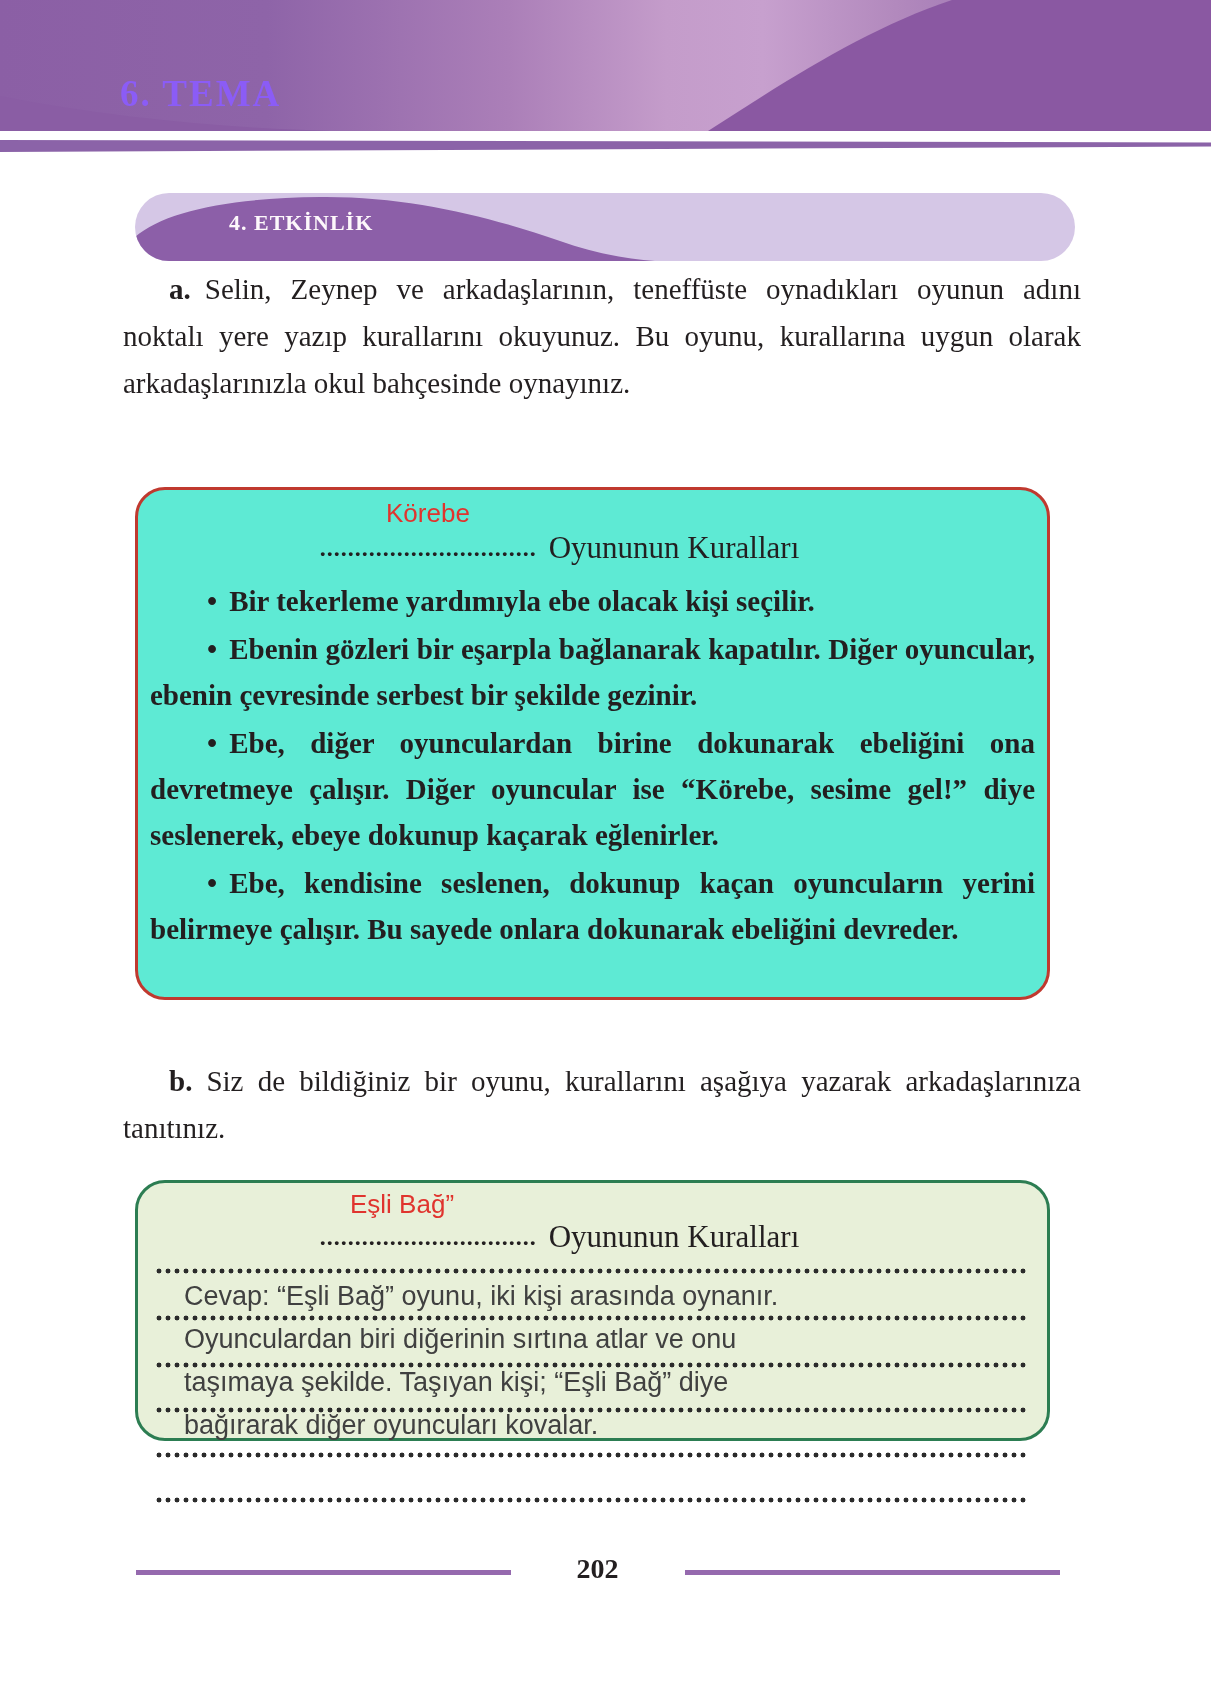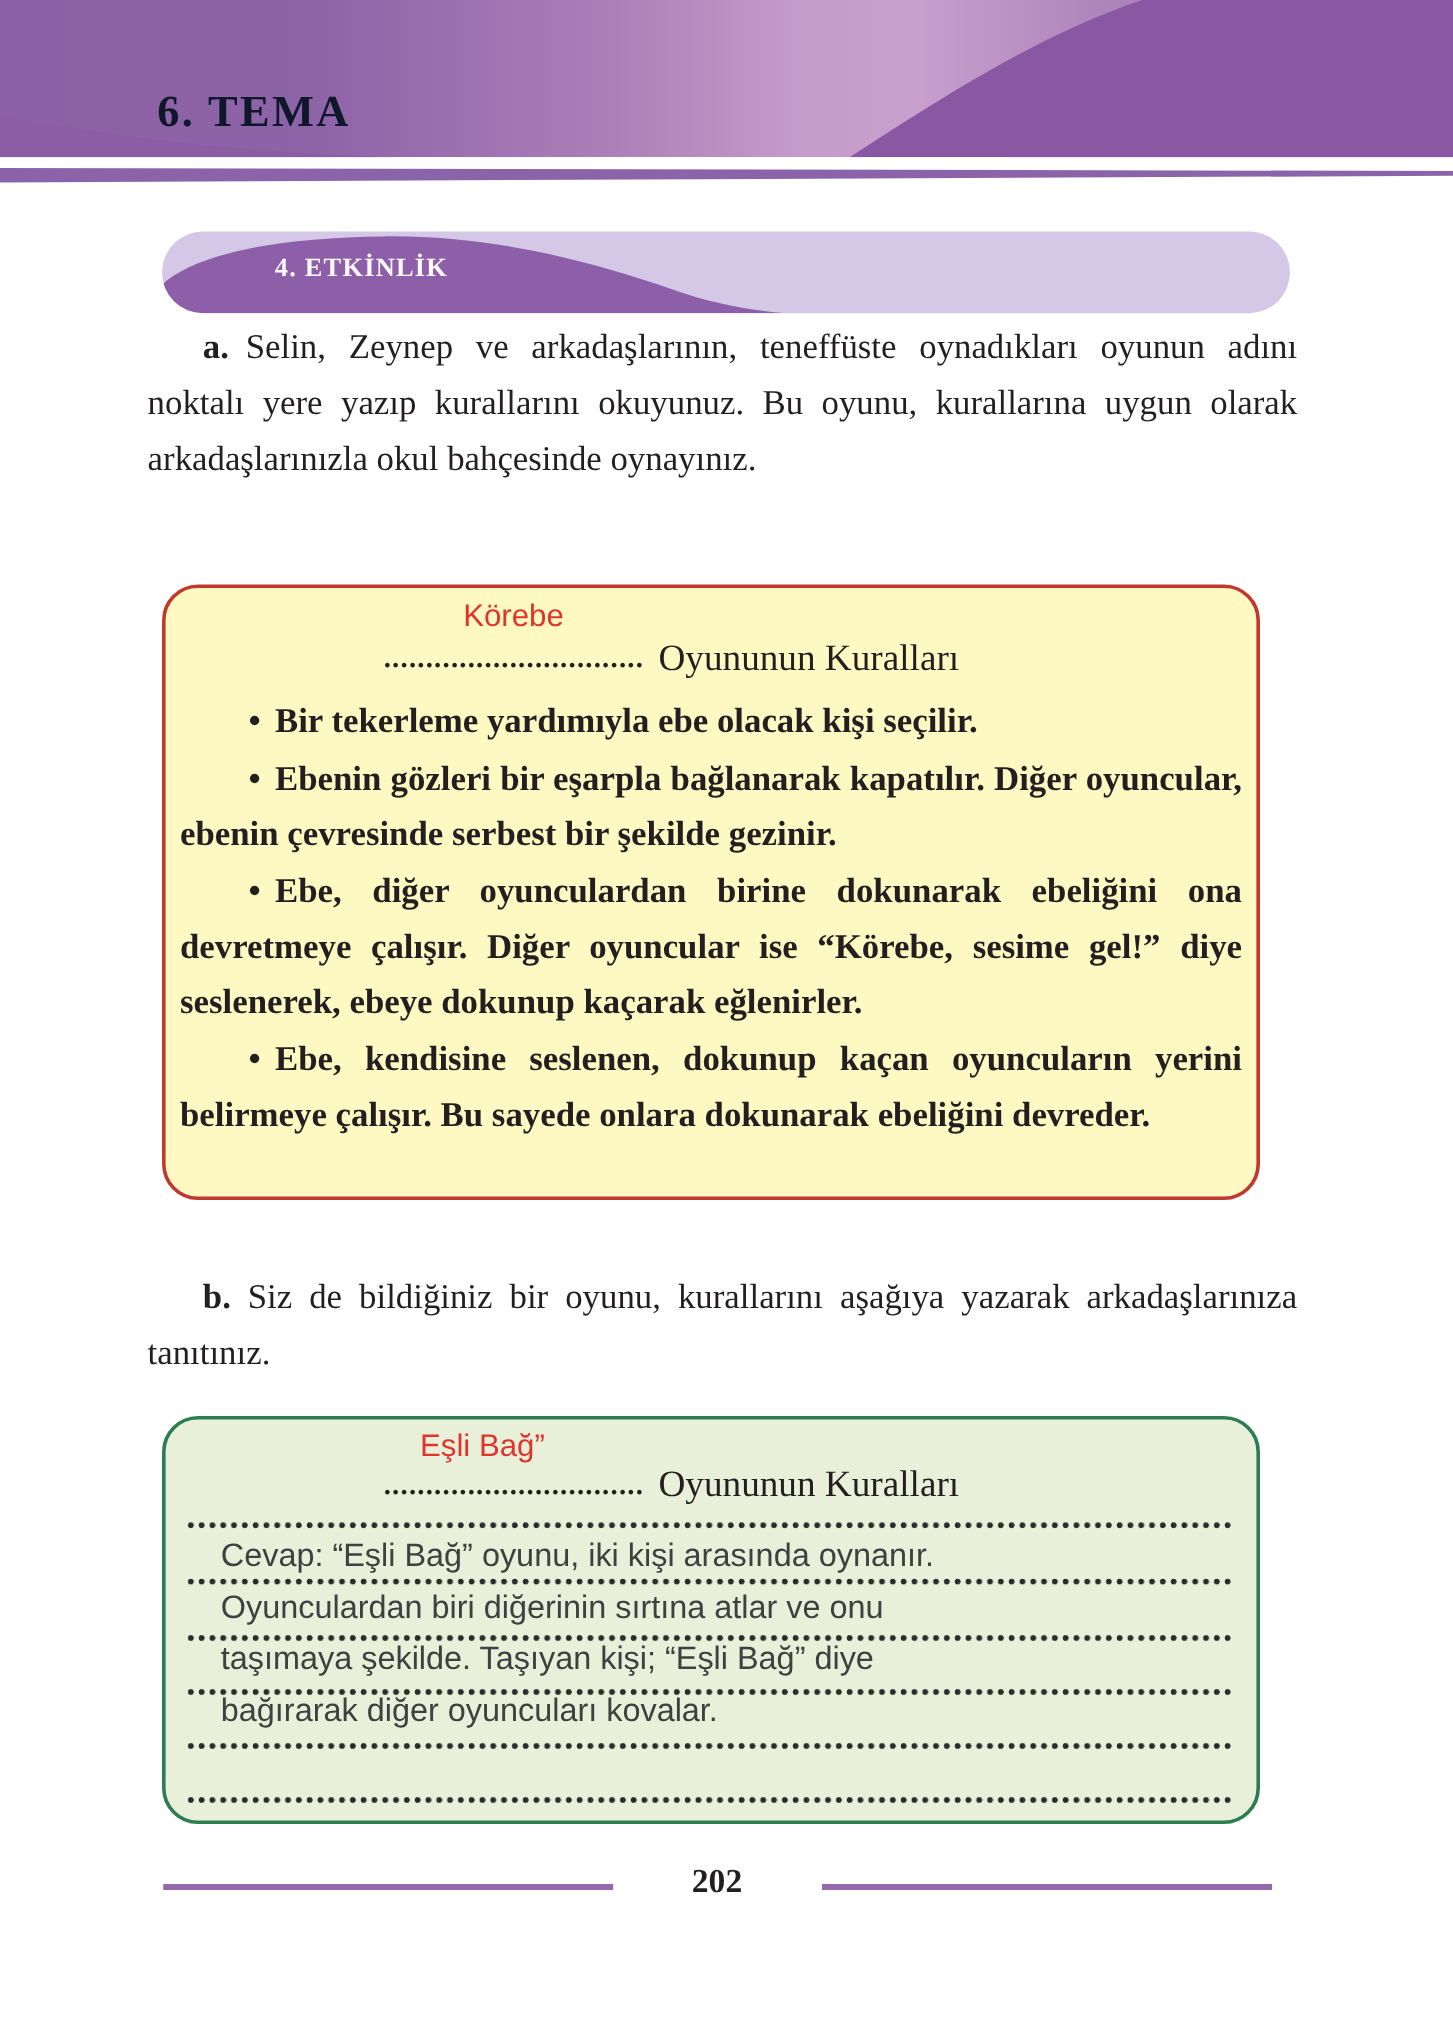--- a/index.html
+++ b/index.html
@@ -2,21 +2,21 @@
 <html lang="tr"><head>
 <meta charset="utf-8">
 <style>
   * { margin:0; padding:0; box-sizing:border-box; }
   body { background:#ffffff; font-family:"Liberation Serif","DejaVu Serif",serif; }
   .page { position:relative; width:1211px; height:1684px; background:#ffffff; overflow:hidden; color:#231f20; }
 
   
   .header-band { position:absolute; left:0; top:0; width:1211px; height:131px; }
   .header-band svg { display:block; width:100%; height:100%; }
-  .theme-title { position:absolute; left:131px; top:72px; color:#0f172a; font-size:37px; font-weight:bold; letter-spacing:2px; }
+  .theme-title { position:absolute; left:120px; top:72px; color:#8b5cf6; font-size:37px; font-weight:bold; letter-spacing:2px; }
   .header-divider { position:absolute; left:0; top:139px; width:1211px; height:14px; }
   .header-divider svg { display:block; width:100%; height:100%; }
 
   
   .activity-banner { position:absolute; left:135px; top:193px; width:940px; height:68px;
     background:#d5c7e6; border-radius:34px; overflow:hidden; }
   .activity-banner svg { position:absolute; left:0; top:0; width:560px; height:68px; }
   .activity-title { position:absolute; left:94px; top:17px; color:#fdf8fb; font-size:22px; font-weight:bold; letter-spacing:1px; }
 
   
@@ -28,29 +28,29 @@
 
   
   .rule-box { position:absolute; left:135px; width:915px; border-radius:30px; }
   .hand-answer { position:absolute; font-family:"Liberation Sans","DejaVu Sans",sans-serif;
     color:#e0342e; font-size:26px; white-space:nowrap; }
   .title-row { display:flex; justify-content:center; align-items:baseline; padding-right:66px; }
   .title-dots { font-weight:bold; font-size:24px; letter-spacing:1px; margin-right:12px; position:relative; top:-2px; }
   .box-title { font-weight:normal; font-size:31px; white-space:nowrap; }
 
   
-  .korebe-box { top:487px; height:513px; background:#fef9c3; border:3px solid #c0392f; }
+  .korebe-box { top:487px; height:513px; background:#5eead4; border:3px solid #c0392f; }
   .korebe-box .hand-answer { left:248px; top:8px; }
   .korebe-box .title-row { margin-top:40px; }
   .rules { margin-top:12px; padding:0 12px; }
   .rule { font-size:29px; line-height:46px; text-align:justify; text-indent:57px; margin-bottom:2px;font-weight:bold; }
   .rule .bullet { margin-right:12px; }
 
   
-  .game-box { top:1180px; height:340px; background:#e8f0d9; border:3px solid #2c7d52; }
+  .game-box { top:1180px; height:261px; background:#e8f0d9; border:3px solid #2c7d52; }
   .game-box .hand-answer { left:212px; top:6px; }
   .game-box .title-row { margin-top:36px; }
   .write-line { position:absolute; left:18px; right:18px; height:6px;
     background-image:radial-gradient(circle at 3px 3px, #2b2b2b 2.2px, transparent 2.7px);
     background-size:9px 6px; background-repeat:repeat-x; }
   .wl-0{top:85px;} .wl-1{top:132px;} .wl-2{top:179px;} .wl-3{top:224px;} .wl-4{top:269px;} .wl-5{top:314px;}
   .red-answer-block { position:absolute; left:46px; top:92px;
     font-family:"Liberation Sans","DejaVu Sans",sans-serif; color:#404040;
     font-size:27px; line-height:43px; }
 

